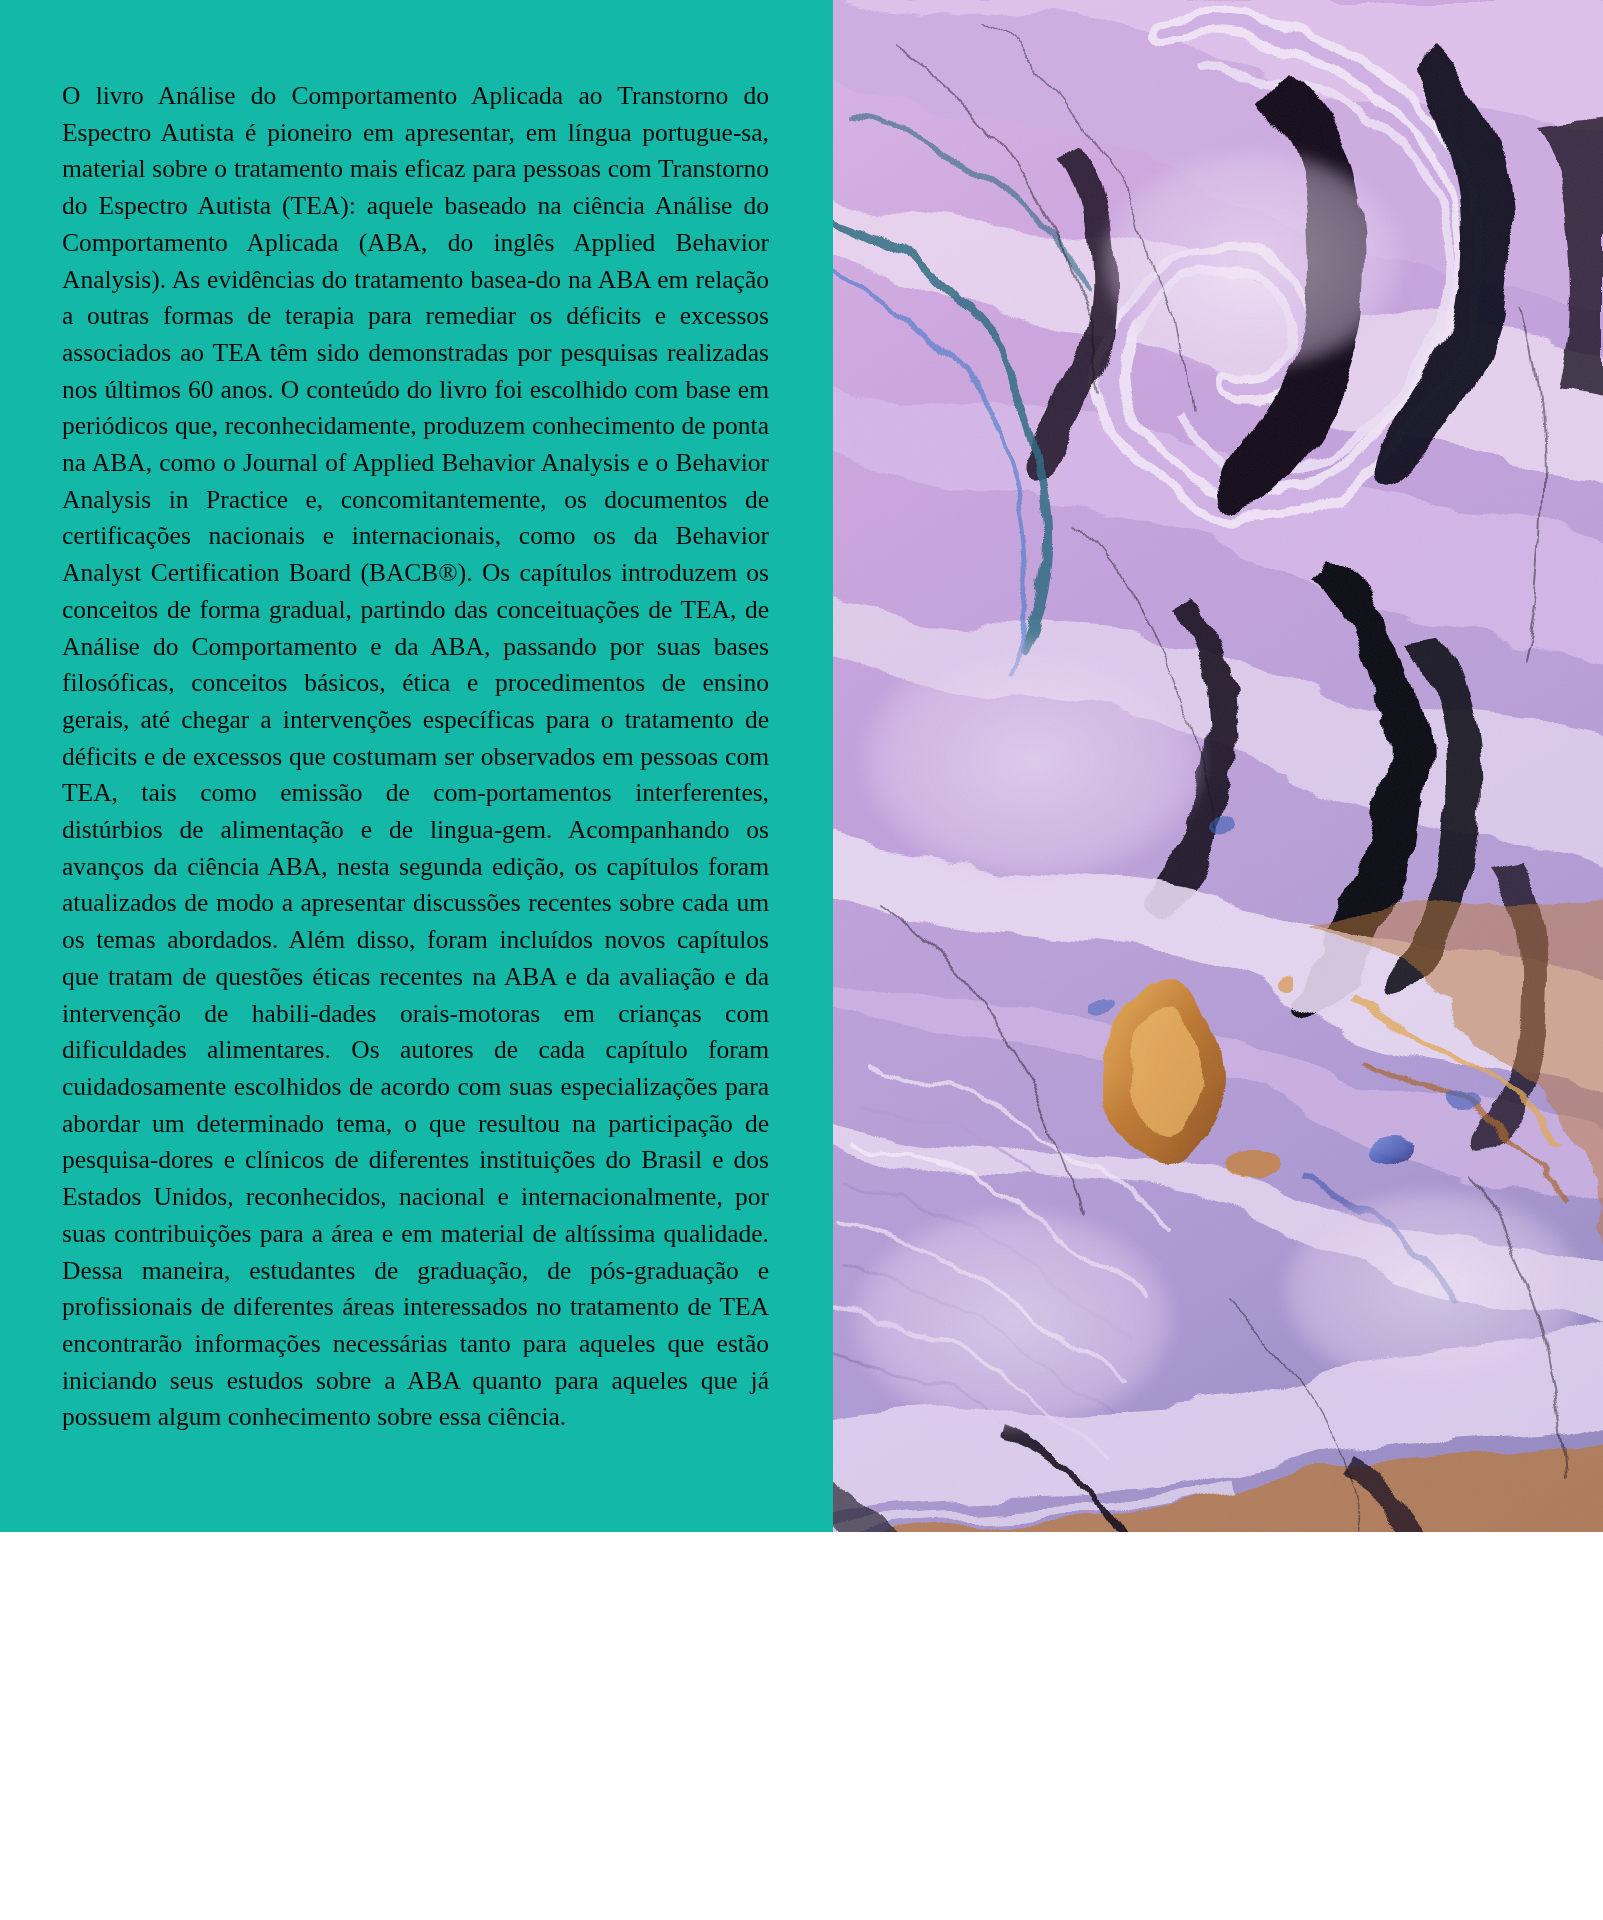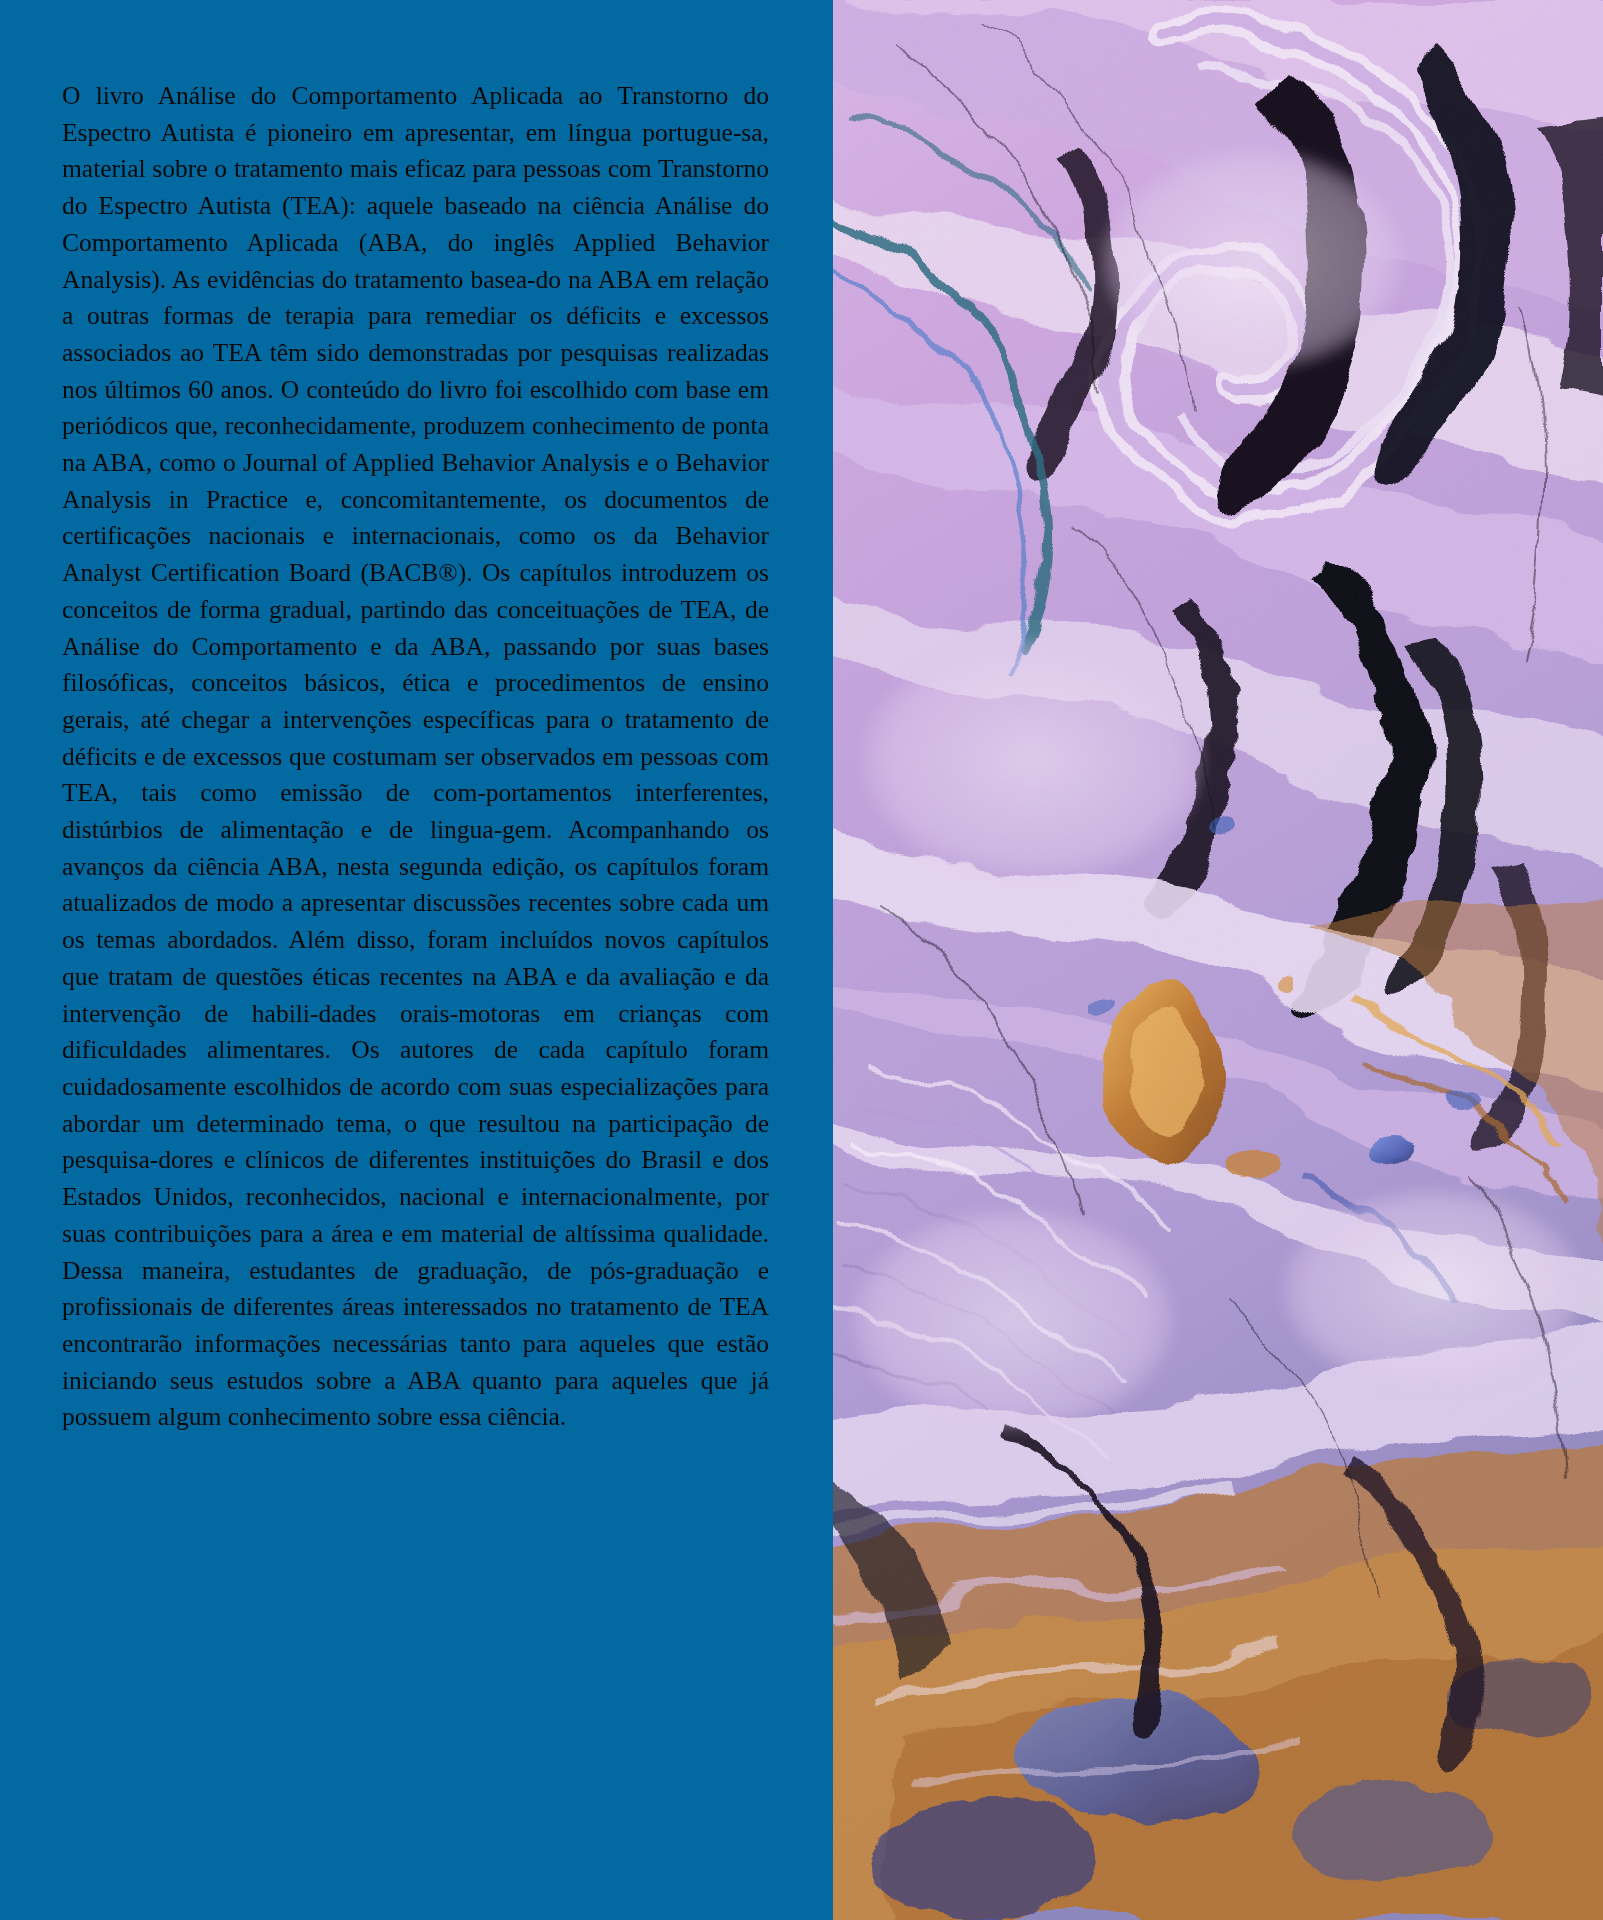--- a/index.html
+++ b/index.html
@@ -3,22 +3,22 @@
 <meta charset="utf-8">
 <style>
   html, body {
     margin: 0;
     padding: 0;
     background: #ffffff;
   }
   .page {
     position: relative;
     width: 1603px;
-    height: 1920px;
-    background: #0369a1;
+    height: 1532px;
+    background: #14b8a6;
     overflow: hidden;
   }
 
   
   .text-column {
     position: absolute;
     left: 62px;
     top: 78px;
     width: 707px;
     font-family: "Liberation Serif", "DejaVu Serif", serif;

